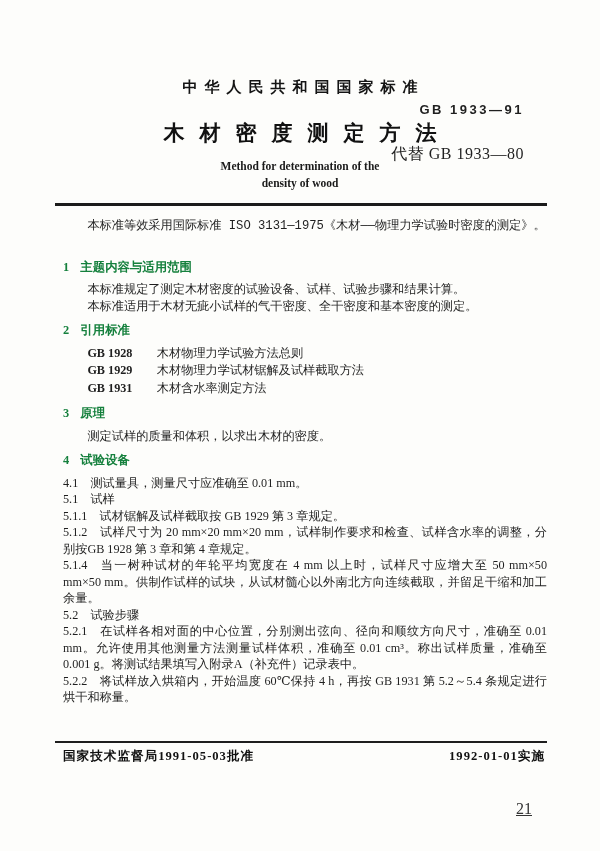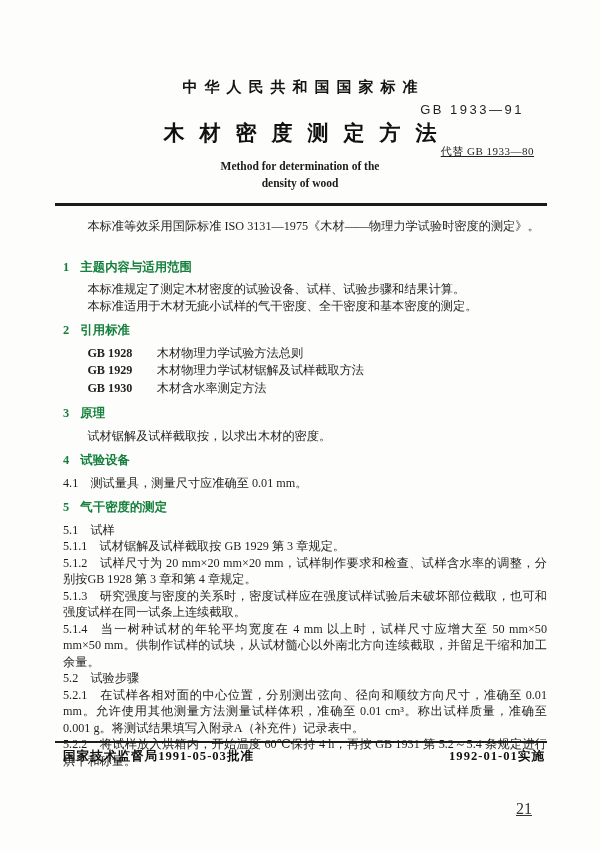--- a/index.html
+++ b/index.html
@@ -16,54 +16,54 @@
   
   .std-name {
     position: absolute; top: 78px; left: 0; right: 0;
     text-align: center;
     font-size: 15px; font-weight: bold;
     letter-spacing: 7px; text-indent: 7px;
     color: #141414;
   }
   .std-code {
     position: absolute; top: 102px; right: 76px;
-    font-size: 13px; font-weight: normal;
+    font-size: 13px; font-weight: bold;
     letter-spacing: 2.5px;
     font-family: "Liberation Sans", "DejaVu Sans", sans-serif;
   }
   .title-cn {
     position: absolute; top: 119px; left: 0; right: 0;
     text-align: center;
     font-size: 21px; font-weight: bold;
     letter-spacing: 15px; text-indent: 15px;
     color: #111;
   }
   .supersedes {
-    position: absolute; top: 144px; right: 66px;
-    font-size: 11px; letter-spacing: 0.5px; text-decoration: underline;
+    position: absolute; top: 144px; right: 76px;
+    font-size: 16px; letter-spacing: 0.5px;
   }
   .title-en {
     position: absolute; left: 0; right: 0;
     text-align: center;
     font-size: 11.5px; font-weight: bold;
     color: #1a1a1a;
   }
   .title-en.l1 { top: 160px; }
   .title-en.l2 { top: 177px; }
   .head-rule {
     position: absolute; top: 203px; left: 55px; width: 492px; height: 2.5px;
     background: #1b1b1b;
   }
   
   .content {
     position: absolute; top: 214px; left: 63px; width: 484px;
     font-size: 12.2px; line-height: 16.5px;
     text-align: justify;
   }
-  .intro { margin: 4px 0 24px; text-indent: 2em; }
+  .intro { margin: 4px 0 24px; text-indent: 2em; font-family: Liberation Mono, monospace; }
   .sec-title {
     font-weight: bold; font-size: 12.4px;
     margin: 8px 0 6px; color: #15803d;
   }
   .sec-title .sec-num { margin-right: 0.9em; }
   .body-p { margin: 0; text-indent: 2em; }
   .ref { margin: 0 0 0 2em; line-height: 17.5px; }
   .ref-code { margin-right: 2em; font-weight: bold; }
   .clause { margin: 0; }
   .cl-num { margin-right: 1em; white-space: nowrap; }
@@ -110,49 +110,43 @@
     <div class="sec-title">
       <span class="sec-num">2</span><span>引用标准</span>
     </div>
     <p class="ref">
       <span class="ref-code">GB 1928</span><span>木材物理力学试验方法总则</span>
     </p>
     <p class="ref">
       <span class="ref-code">GB 1929</span><span>木材物理力学试材锯解及试样截取方法</span>
     </p>
     <p class="ref">
-      <span class="ref-code">GB 1930</span><span>木材含水率测定方法</span>
+      <span class="ref-code">GB 1931</span><span>木材含水率测定方法</span>
     </p>
 
     <div class="sec-title">
       <span class="sec-num">3</span><span>原理</span>
     </div>
-    <p class="body-p">试材锯解及试样截取按，以求出木材的密度。</p>
+    <p class="body-p">测定试样的质量和体积，以求出木材的密度。</p>
 
     <div class="sec-title">
       <span class="sec-num">4</span><span>试验设备</span>
     </div>
     <p class="clause">
       <span class="cl-num">4.1</span><span>测试量具，测量尺寸应准确至 0.01 mm。</span>
     </p>
 
-    <div class="sec-title">
-      <span class="sec-num">5</span><span>气干密度的测定</span>
-    </div>
     <p class="clause">
       <span class="cl-num">5.1</span><span>试样</span>
     </p>
     <p class="clause">
       <span class="cl-num">5.1.1</span><span>试材锯解及试样截取按 GB 1929 第 3 章规定。</span>
     </p>
     <p class="clause">
       <span class="cl-num">5.1.2</span><span>试样尺寸为 20 mm×20 mm×20 mm，试样制作要求和检查、试样含水率的调整，分别按GB 1928 第 3 章和第 4 章规定。</span>
-    </p>
-    <p class="clause">
-      <span class="cl-num">5.1.3</span><span>研究强度与密度的关系时，密度试样应在强度试样试验后未破坏部位截取，也可和强度试样在同一试条上连续截取。</span>
     </p>
     <p class="clause">
       <span class="cl-num">5.1.4</span><span>当一树种试材的年轮平均宽度在 4 mm 以上时，试样尺寸应增大至 50 mm×50 mm×50 mm。供制作试样的试块，从试材髓心以外南北方向连续截取，并留足干缩和加工余量。</span>
     </p>
     <p class="clause">
       <span class="cl-num">5.2</span><span>试验步骤</span>
     </p>
     <p class="clause">
       <span class="cl-num">5.2.1</span><span>在试样各相对面的中心位置，分别测出弦向、径向和顺纹方向尺寸，准确至 0.01 mm。允许使用其他测量方法测量试样体积，准确至 0.01 cm³。称出试样质量，准确至 0.001 g。将测试结果填写入附录A（补充件）记录表中。</span>
     </p>

